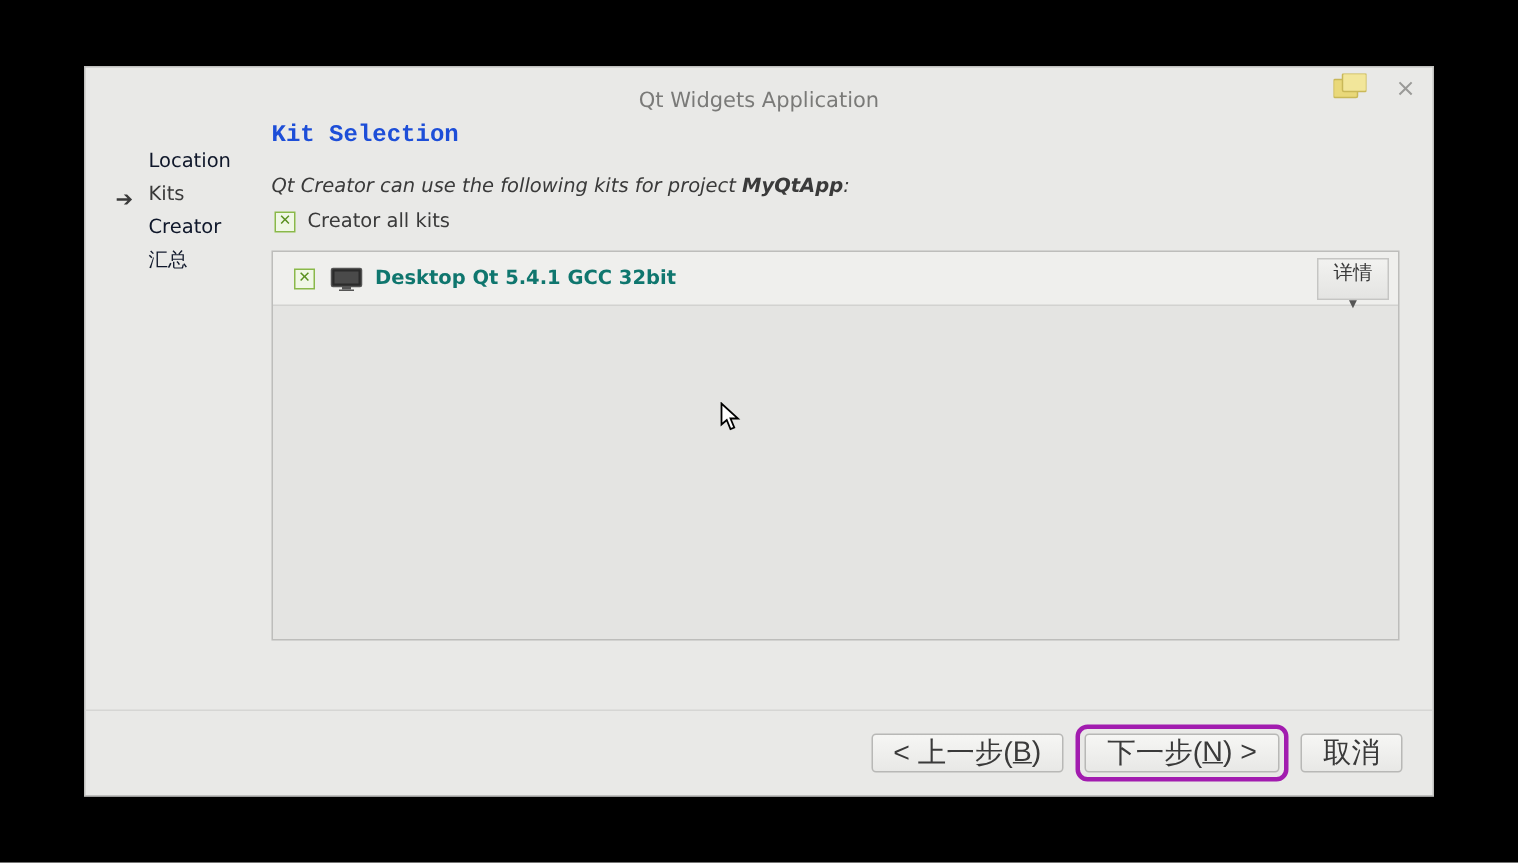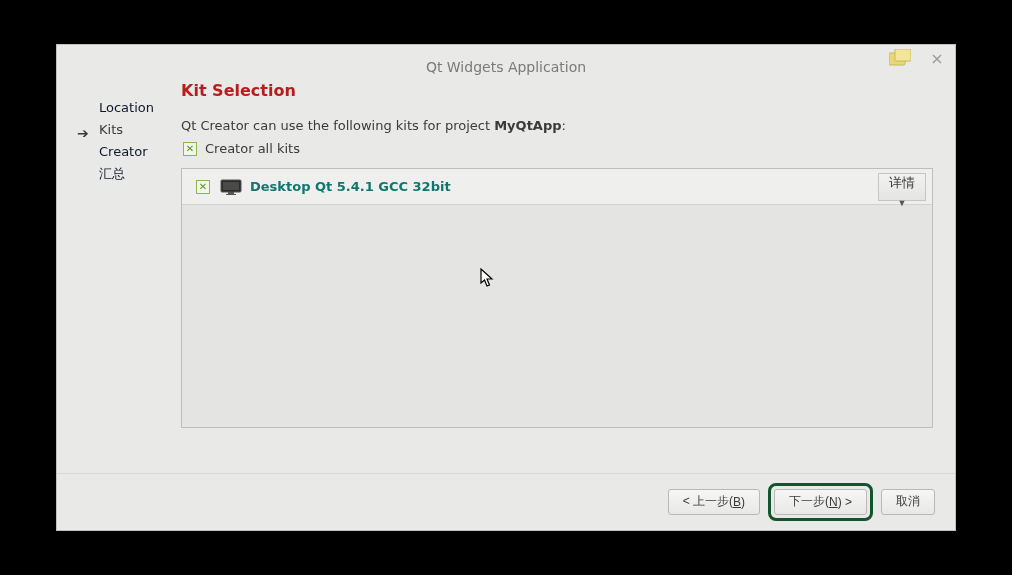--- a/index.html
+++ b/index.html
@@ -79,27 +79,29 @@
       color: #3a3a3a;
     }
     .main {
       flex: 1;
       padding-top: 6px;
       padding-right: 14px;
     }
     .heading {
       font-size: 16px;
       font-weight: bold;
-      color: #b91c1c;
+      color: #1d4ed8;
       margin-bottom: 18px;
+      font-family: Liberation Mono, monospace;
     }
     .desc {
       font-size: 13px;
       color: #3a3a3a;
       margin-bottom: 8px;
+      font-style: italic;
     }
     .desc b { font-weight: bold; }
     .select-all {
       display: flex;
       align-items: center;
       gap: 8px;
       margin-bottom: 12px;
       margin-left: 2px;
     }
     .checkbox {
@@ -167,30 +169,30 @@
       justify-content: flex-end;
       padding-right: 20px;
       gap: 8px;
     }
     .btn {
       height: 26px;
       padding: 0 14px;
       border: 1px solid #b8b8b6;
       background: linear-gradient(#f6f6f4, #e8e8e6);
       border-radius: 3px;
-      font-size: 12px;
+      font-size: 19px;
       color: #3a3a3a;
       display: flex;
       align-items: center;
       cursor: pointer;
       justify-content: flex-end;
     }
     .btn u { text-decoration: underline; }
     .btn-highlight {
-      border: 3px solid #14532d;
+      border: 3px solid #a21caf;
       border-radius: 8px;
       padding: 3px;
     }
     .cursor {
       position: absolute;
       left: 480px;
       top: 268px;
       pointer-events: none;
     }
   </style>

